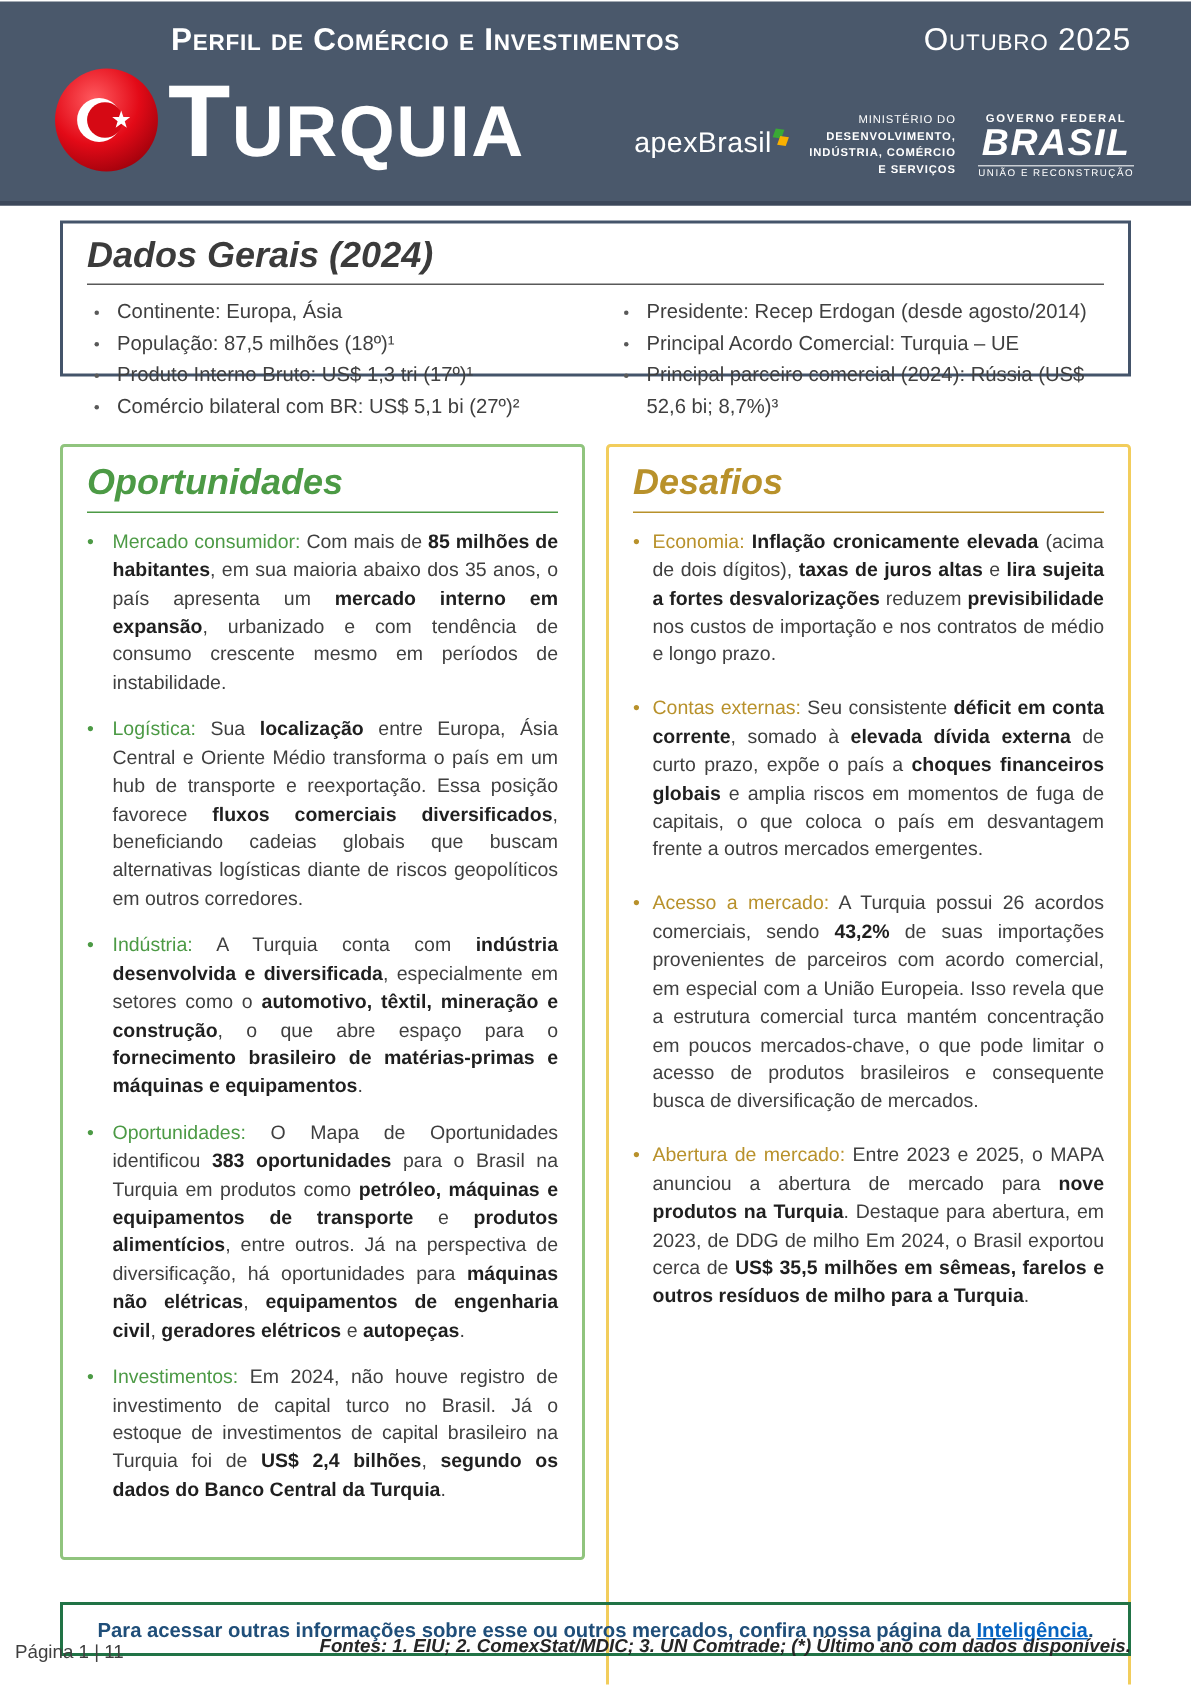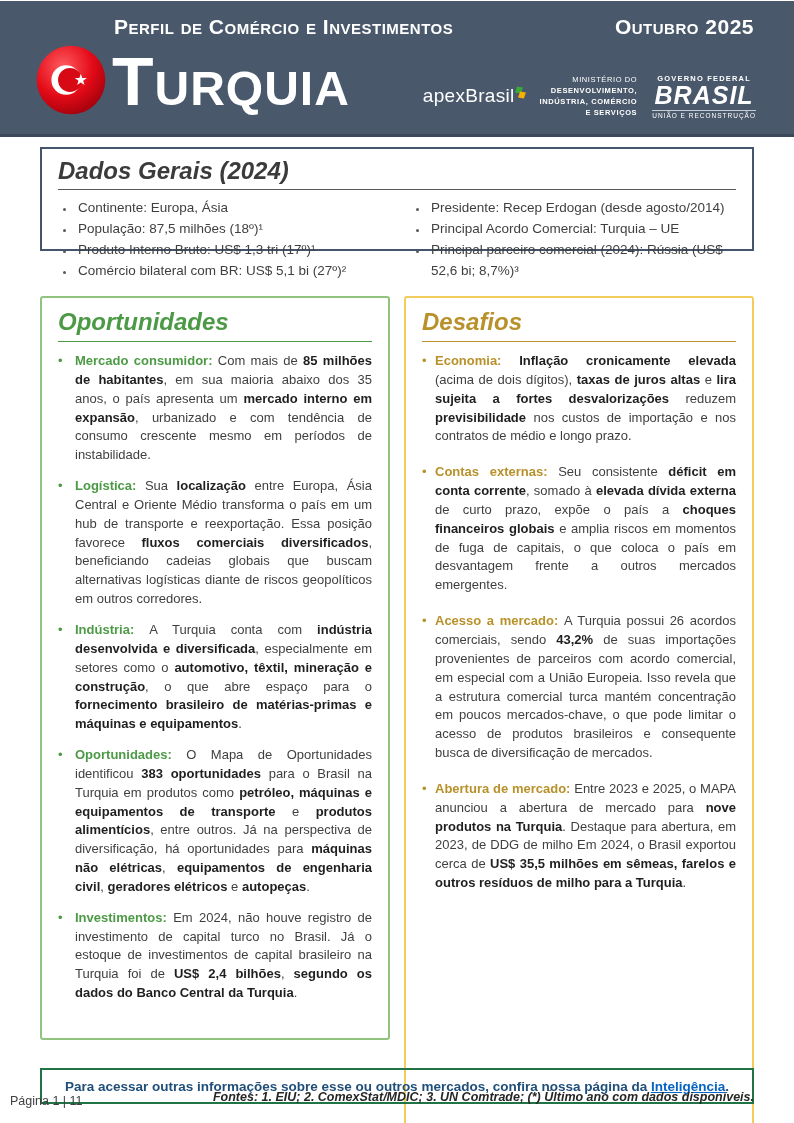--- a/index.html
+++ b/index.html
@@ -2,21 +2,21 @@
 <html lang="pt" style="--header-bg: #4A586B; --navy: #44546A; --green: #4C9A45; --green-border: #90C47E; --gold: #B8912B; --gold-border: #F2CD5C; --info-border: #217346; --info-text: #1F4E79; --link: #0563C1;"><head>
 <meta charset="utf-8">
 <style>
   html,body{margin:0;padding:0;background:#fff;}
   body{width:794px;height:1123px;position:relative;font-family:"Liberation Sans",sans-serif;color:#3f3f3f;}
   .abs{position:absolute;}
 
   
   .header{left:0;top:1px;width:794px;height:133px;background:var(--header-bg);border-bottom:3px solid #3c485a;}
   .kicker{left:114px;top:14px;font-size:21px;font-weight:700;color:#fff;font-variant:small-caps;letter-spacing:.5px;}
-  .issue-date{right:40px;top:14px;font-size:21px;font-weight:700;color:#fff;font-variant:small-caps;letter-spacing:.5px;}
+  .issue-date{right:40px;top:14px;font-size:21px;font-weight:400;color:#fff;font-variant:small-caps;letter-spacing:.5px;}
   .flag{left:36px;top:44px;width:70px;height:70px;}
   .country{left:112px;top:46px;font-size:68px;font-weight:700;color:#fff;font-variant:small-caps;letter-spacing:1px;line-height:1;}
   .logos{left:440px;top:66px;width:316px;height:58px;display:flex;align-items:center;justify-content:flex-end;gap:15px;color:#fff;}
   .apex{font-size:19px;font-weight:400;letter-spacing:.3px;position:relative;white-space:nowrap;}
   .apex .sq{display:inline-block;width:6px;height:6px;transform:skewX(-12deg) rotate(8deg);}
   .apex .sq.g{background:#3aa935;margin-left:1px;vertical-align:9px;}
   .apex .sq.y{background:#f9b000;margin-left:-3px;vertical-align:4px;}
   .ministry{text-align:right;font-size:7.5px;font-weight:700;line-height:1.5;letter-spacing:.6px;white-space:nowrap;}
   .ministry .l0{font-weight:400;}
   .gov{text-align:center;white-space:nowrap;}
@@ -38,21 +38,21 @@
   .panel-cha{left:404px;top:296px;width:350px;height:938px;border:2.5px solid var(--gold-border);}
   .panel h2{margin:0;font-size:24px;font-weight:700;font-style:italic;padding-bottom:5px;margin-bottom:10px;}
   .panel-opp h2{color:var(--green);border-bottom:1.5px solid var(--green);}
   .panel-cha h2{color:var(--gold);border-bottom:1.5px solid var(--gold);}
   .rich{list-style:none;margin:0;padding:0;}
   .rich li{position:relative;padding-left:17px;margin-bottom:12px;font-size:13px;line-height:1.45;text-align:justify;}
   .panel-cha .rich li{margin-bottom:17px;padding-left:13px;}
   .rich li::before{content:"•";position:absolute;left:0;top:0;font-size:13px;}
   .panel-opp .rich li::before{color:var(--green);}
   .panel-cha .rich li::before{color:var(--gold);}
-  .rich .lead{font-weight:700;margin-top:10px;}
+  .rich .lead{font-weight:400;margin-top:10px;}
   .panel-opp .rich .lead{color:var(--green);}
   .panel-cha .rich .lead{color:var(--gold);}
   .rich .b{font-weight:700;color:#1f1f1f;}
 
   
   .info-banner{left:40px;top:1068px;width:714px;height:36px;border:2.5px solid var(--info-border);box-sizing:border-box;display:flex;align-items:center;justify-content:center;font-size:13.5px;font-weight:700;color:var(--info-text);}
   .info-banner a{color:var(--link);text-decoration:underline;cursor:pointer;font-weight:700;}
   .sources{right:40px;top:1090px;font-size:12.5px;font-style:italic;color:#262626;font-weight:700;}
   .page-num{left:10px;top:1094px;font-size:12.5px;color:#3f3f3f;}
 </style>

